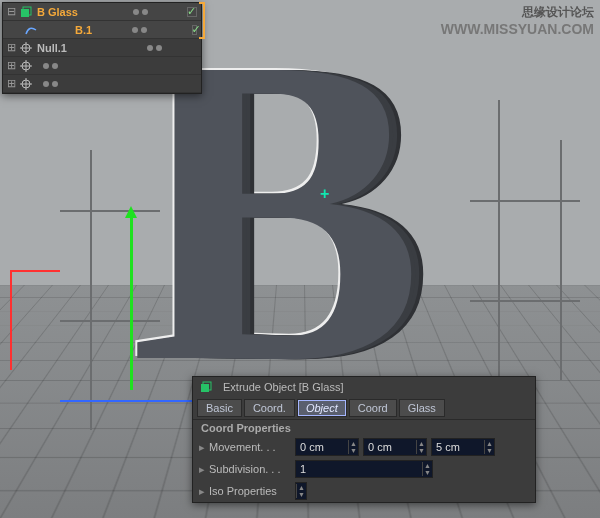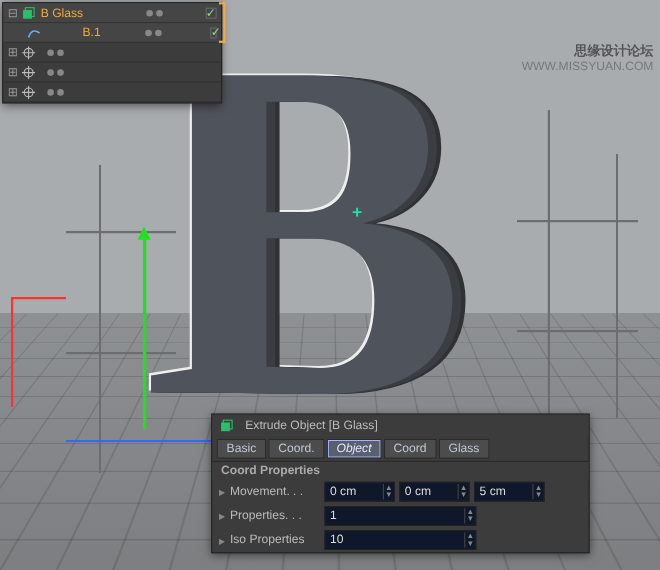--- a/index.html
+++ b/index.html
@@ -52,23 +52,22 @@
   .axis-blue { position:absolute; left:60px; top:400px; width:160px; height:2px; background:#3367ff;}
   .cursor-cross {
     position:absolute; left:320px; top:185px; color:#10e8b0; font-size:16px; font-weight:bold;
   }
 
   
   .watermark {
     position: absolute; right: 6px; top: 4px;
     font-size: 12px; color: #555; font-weight: bold;
     text-align: right;
-    margin-top: 34px;
-  }
-  .watermark .sub { font-size: 11px; color: #777; font-weight: normal; display:block;}
+  }
+  .watermark .sub { font-size: 14px; color: #777; font-weight: bold; display:block;}
 
   
   .panel {
     position: absolute;
     background: #3c3c3c;
     border: 1px solid #222;
     box-shadow: 0 2px 8px rgba(0,0,0,.5);
   }
 
   
@@ -80,21 +79,21 @@
     border-bottom: 1px solid #333;
   }
   .om-row.sel { background: #454545; color: #f5a93a; }
   .om-row.child { padding-left: 22px; color: #f5a93a; gap: 34px;}
   .om-row .tree { width: 12px; color: #999; }
   .om-ico {
     width: 14px; height: 14px; margin-right: 4px;
     display: inline-flex; align-items: center; justify-content: center;
     font-size: 10px;
   }
-  .om-name { flex: 1; white-space: nowrap; }
+  .om-name { flex: 1; white-space: nowrap; font-weight: bold; }
   .om-dots { display: flex; gap: 3px; margin-left: 6px; width: 50px; justify-content:flex-start;}
   .dot { width: 6px; height: 6px; border-radius: 50%; background: #888; }
   .chk {
     width: 10px; height: 10px; border: 1px solid #666; margin-left: 4px;
     position: relative;
   }
   .chk::after{content:"✓"; position:absolute; top:-3px; left:-1px; color:#8adf8a; font-size:11px;}
   .sel-bracket {
     position: absolute; right: -4px; top: -1px; height: 37px; width: 6px;
     border: 2px solid #f5a93a; border-left: none;
@@ -202,20 +201,21 @@
 
   <div class="om-row" style="color:#bbb">
     <span class="tree">⊞</span>
     <span class="om-ico">
       <svg width="12" height="12">
           <circle cx="6" cy="6" r="4" stroke="#bbb" fill="none"></circle>
           <line x1="6" y1="0" x2="6" y2="12" stroke="#bbb"></line>
           <line x1="0" y1="6" x2="12" y2="6" stroke="#bbb"></line>
         </svg>
     </span>
+    <span class="om-name">Null.1</span>
     <span class="om-dots">
         <span class="dot"></span>
         <span class="dot"></span>
       </span>
   </div>
 
   <div class="om-row" style="color:#bbb">
     <span class="tree">⊞</span>
     <span class="om-ico">
       <svg width="12" height="12">
@@ -279,28 +279,27 @@
       <span class="spin">▲<br>▼</span>
     </span>
     <span class="field">
       <input value="5 cm" style="">
       <span class="spin">▲<br>▼</span>
     </span>
   </div>
 
   <div class="am-row">
     <span style="width:6px;color:#888">▸</span>
-    <span class="am-label">Properties. . .</span>
+    <span class="am-label">Subdivision. . .</span>
     <span class="field wide">
       <input value="1" style="">
       <span class="spin">▲<br>▼</span>
     </span>
   </div>
 
   <div class="am-row">
     <span style="width:6px;color:#888">▸</span>
     <span class="am-label">Iso Properties</span>
     <span class="field wide">
-      <input value="10" style="">
       <span class="spin">▲<br>▼</span>
     </span>
   </div>
 </div>
 
 </body></html>

